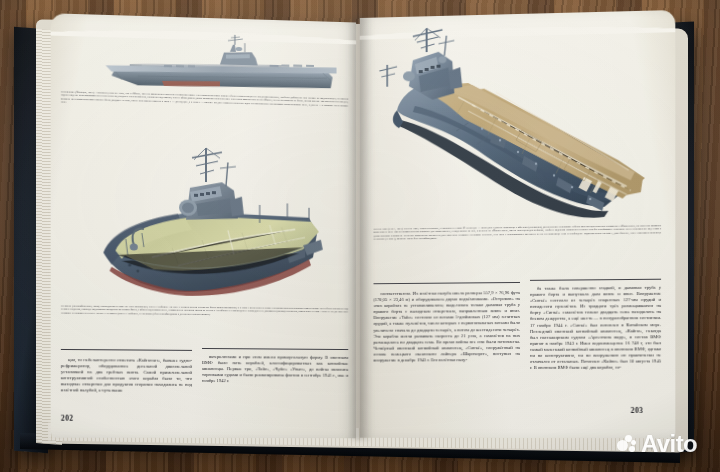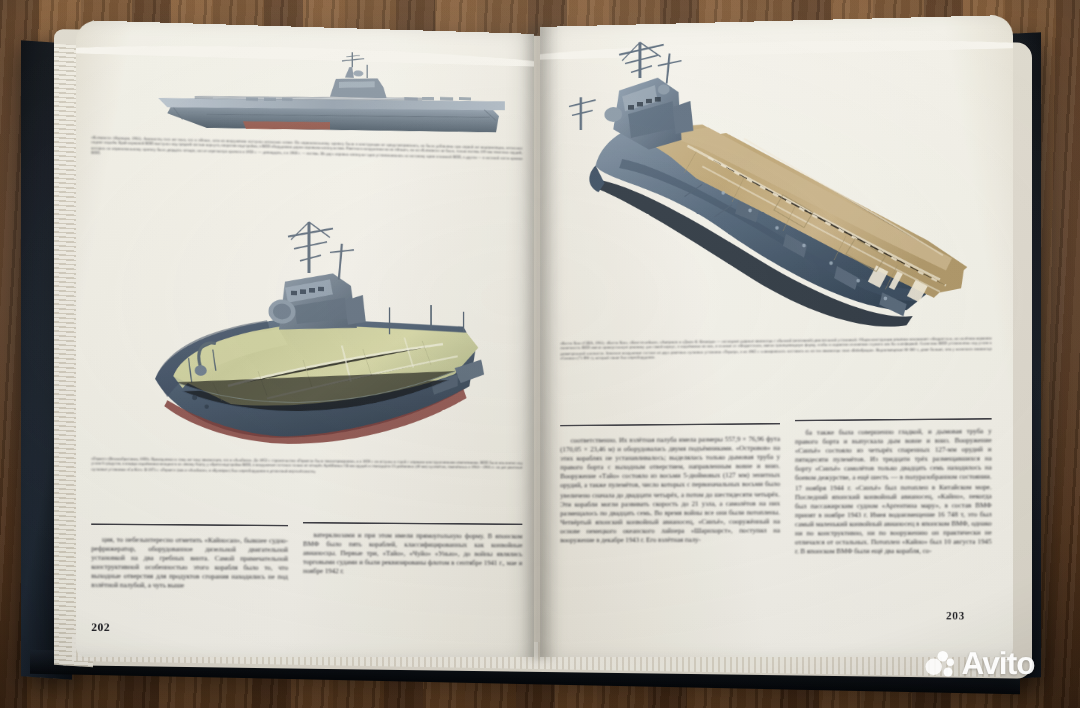--- a/index.html
+++ b/index.html
@@ -94,21 +94,21 @@
   
   .avito{position:absolute;left:617px;top:432px;display:flex;align-items:center;gap:3px;
     opacity:.92;}
   .avito .mark{position:relative;width:21px;height:18px;}
   .avito .mark i{position:absolute;border-radius:50%;background:#fff;display:block;}
   .avito .d1{left:0;top:5px;width:11px;height:11px;opacity:.93;}
   .avito .d2{left:8px;top:0px;width:7px;height:7px;}
   .avito .d3{left:14px;top:5px;width:5px;height:5px;}
   .avito .d4{left:12px;top:11px;width:6px;height:6px;}
   .avito .wordmark{font-family:"Liberation Sans",sans-serif;font-weight:bold;
-    font-size:21px;color:#fff;letter-spacing:-.6px;line-height:1;
+    font-size:24px;color:#fff;letter-spacing:-.6px;line-height:1;
     text-shadow:0 1px 2px rgba(0,0,0,.25);}
 </style>
 </head>
 <body>
 
 <div id="scene">
 
   <div class="wood"></div>
   <div class="wood-dark"></div>
 

